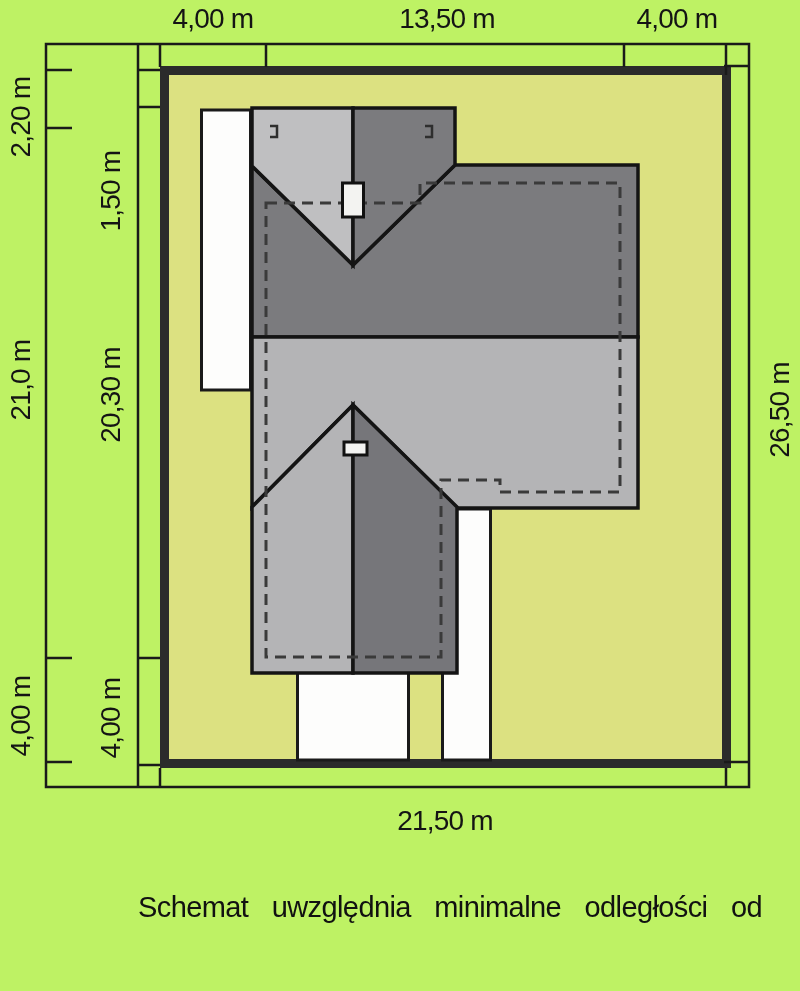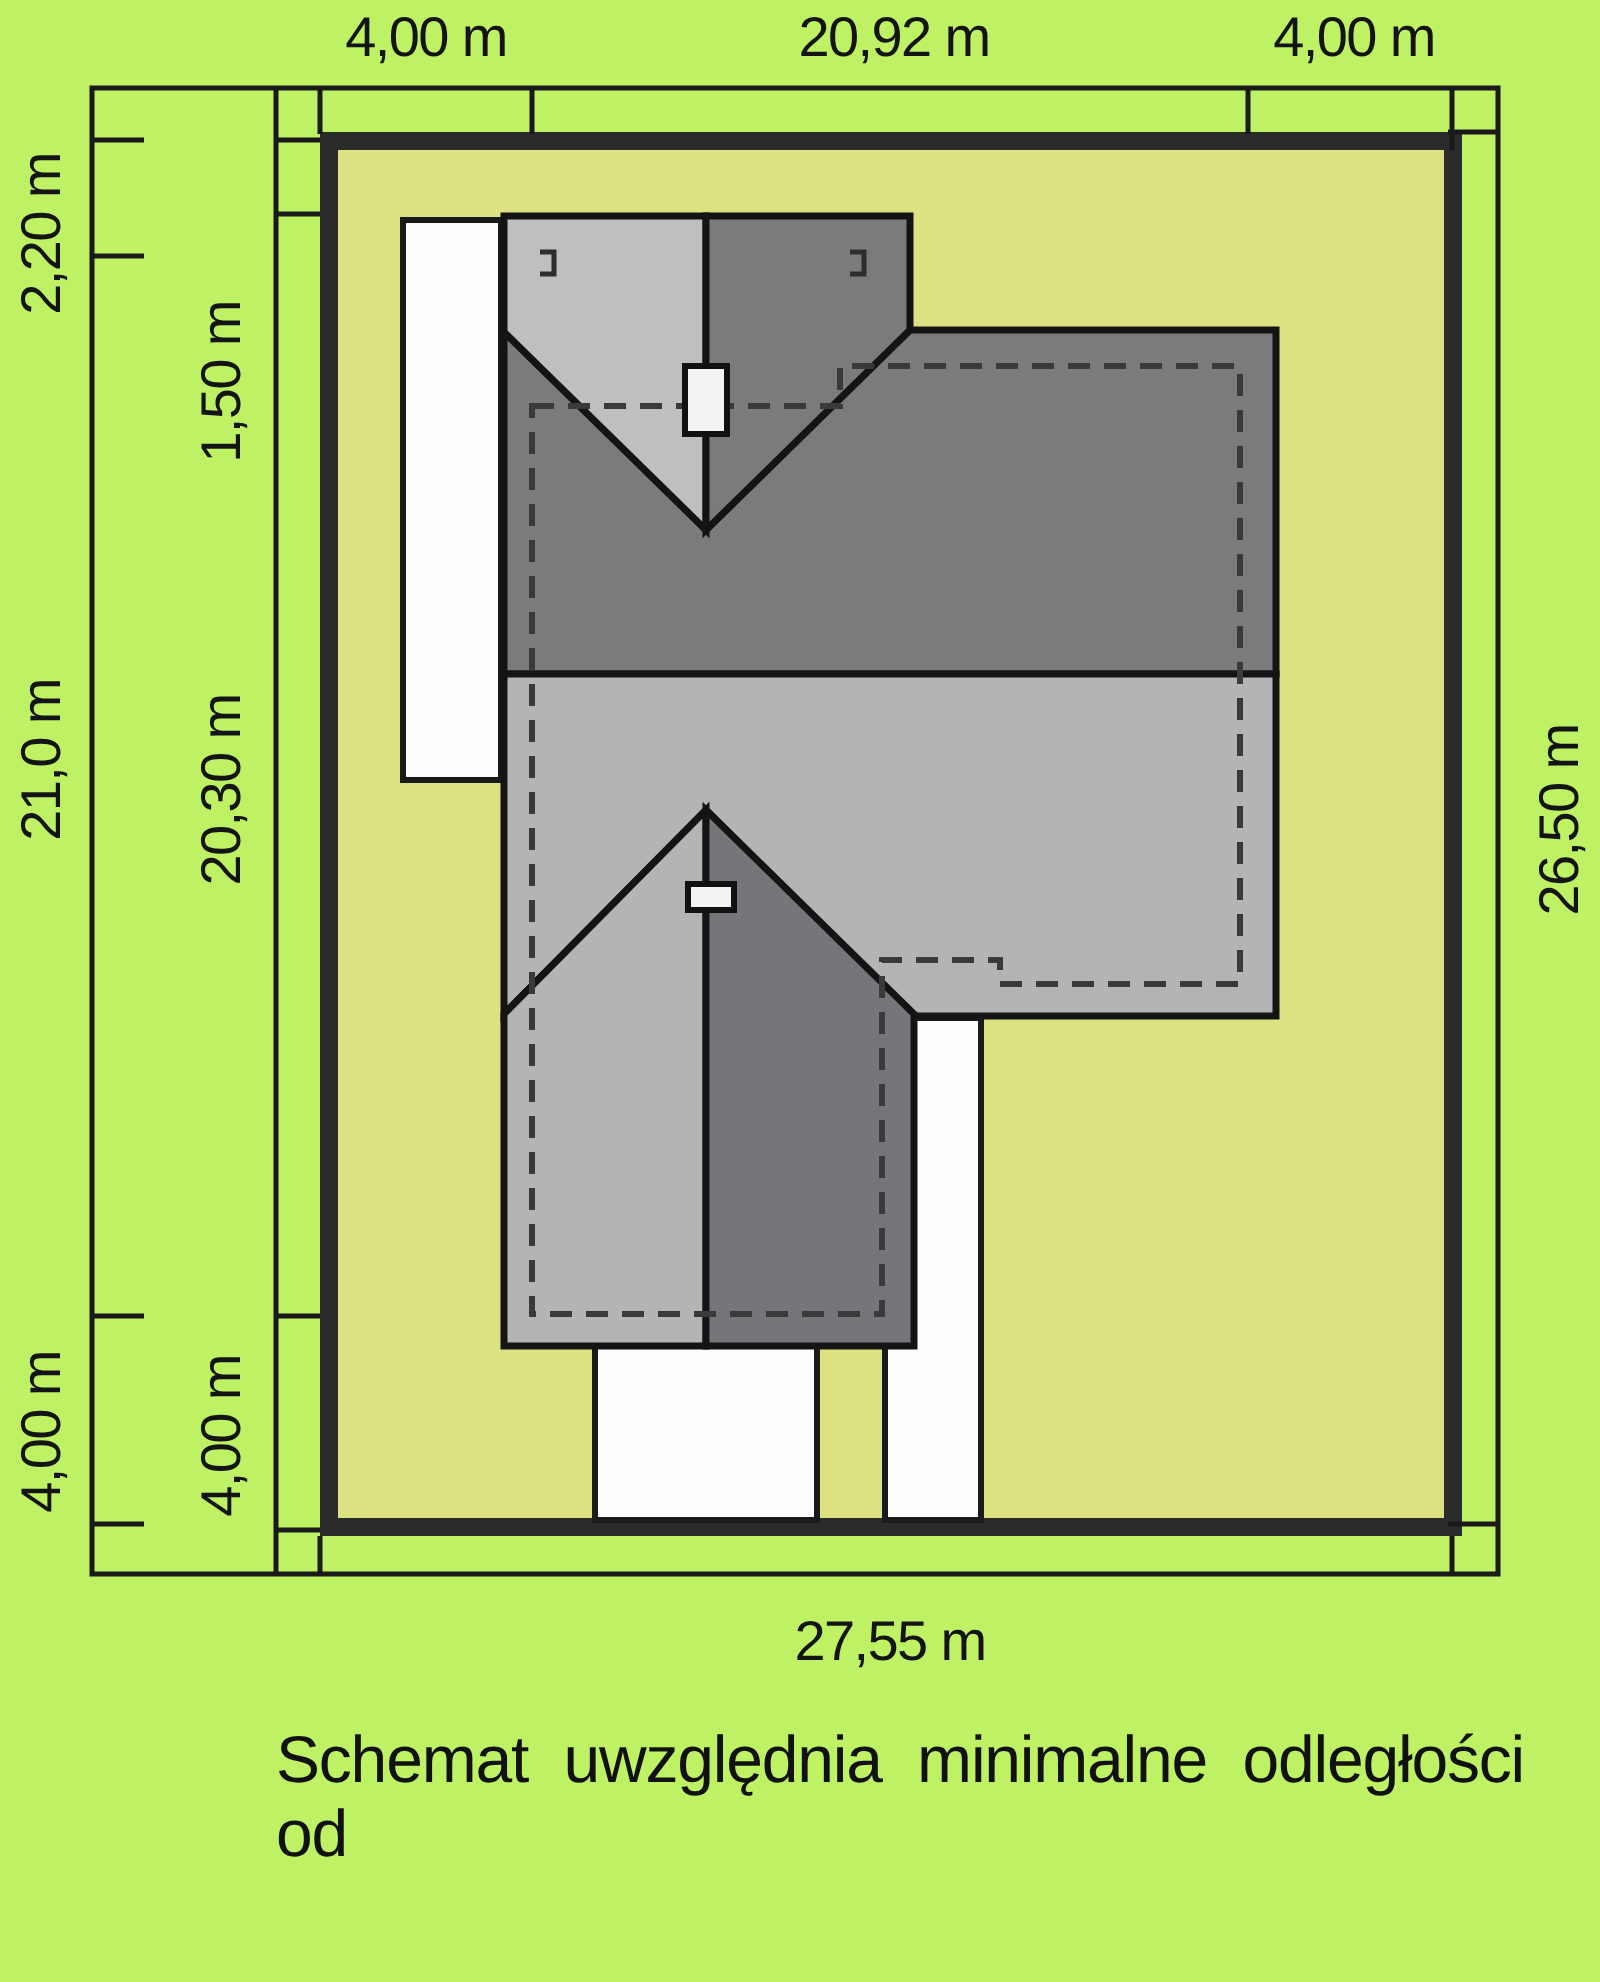--- a/index.html
+++ b/index.html
@@ -7,22 +7,22 @@
     position:relative;width:800px;height:991px;background:#bef264;overflow:hidden;
     font-family:"Liberation Sans", sans-serif;color:#161616;text-decoration:underline;
   }
   .stage svg{position:absolute;left:0;top:0;}
   .dim{
     position:absolute;white-space:nowrap;font-size:28px;letter-spacing:-0.8px;
     transform:translate(-50%,-50%);line-height:1;color:#141414;
   }
   .dim.v{transform:translate(-50%,-50%) rotate(-90deg);}
   .note{
-    position:absolute;left:138px;top:861px;width:624px;
-    font-size:33px;line-height:37px;letter-spacing:-0.6px;color:#111;
+    position:absolute;left:138px;top:889px;width:624px;
+    font-size:29px;line-height:37px;letter-spacing:-0.6px;color:#111;
   }
   .note .just{text-align:justify;text-align-last:justify;}
   .note .gap{display:inline-block;width:14px;}
 </style>
 </head>
 <body>
 
 <div class="stage">
 
   <svg width="800" height="991" viewBox="0 0 800 991">
@@ -51,31 +51,31 @@
     <rect x="46" y="44" width="703" height="743" fill="none" stroke="#1a1a1a" stroke-width="2.5"></rect>
     <path d="M138,44 V787" fill="none" stroke="#1a1a1a" stroke-width="2.5"></path>
     <path d="M160,44 V67 M266,43 V67 M624,43 V67 M726,43 V75
              M724,66 H750 M724,762 H750
              M45,70 H72 M45,128 H72 M45,658 H72 M45,762 H72
              M138,70 H160 M138,107 H160 M138,658 H160 M138,765 H160
              M160,768 V788 M726,768 V788" fill="none" stroke="#1a1a1a" stroke-width="2.5"></path>
   </svg>
 
   <div class="dim" style="left:213px;top:19px">4,00 m</div>
-  <div class="dim" style="left:447px;top:19px">20,92 m</div>
+  <div class="dim" style="left:447px;top:19px">13,50 m</div>
   <div class="dim" style="left:677px;top:19px">4,00 m</div>
 
   <div class="dim v" style="left:21px;top:117px">2,20 m</div>
   <div class="dim v" style="left:21px;top:380px">21,0 m</div>
   <div class="dim v" style="left:21px;top:716px">4,00 m</div>
 
   <div class="dim v" style="left:111px;top:191px">1,50 m</div>
   <div class="dim v" style="left:111px;top:395px">20,30 m</div>
   <div class="dim v" style="left:111px;top:718px">4,00 m</div>
 
   <div class="dim v" style="left:780px;top:410px">26,50 m</div>
-  <div class="dim" style="left:445px;top:821px">27,55 m</div>
+  <div class="dim" style="left:445px;top:821px">21,50 m</div>
 
   <div class="note">
     <div class="just">Schemat uwzględnia minimalne odległości od</div>
   </div>
 
 </div>
 
 </body></html>

